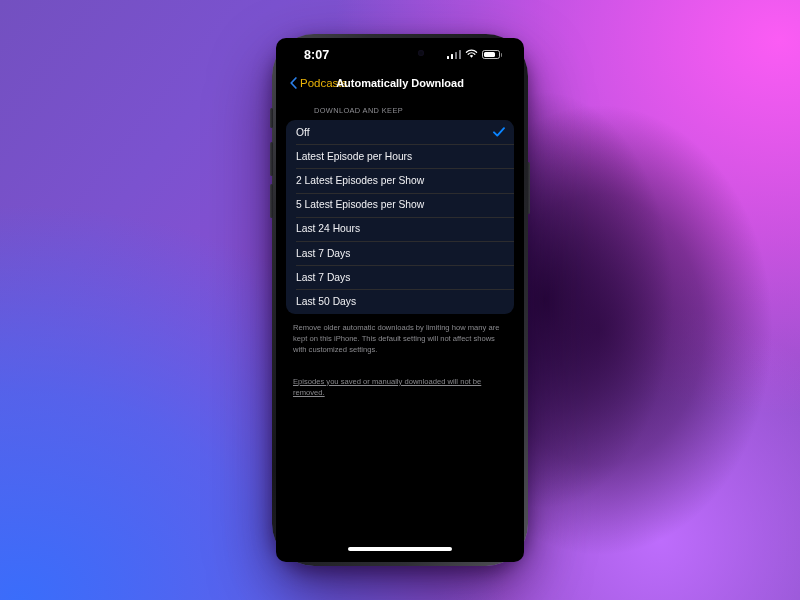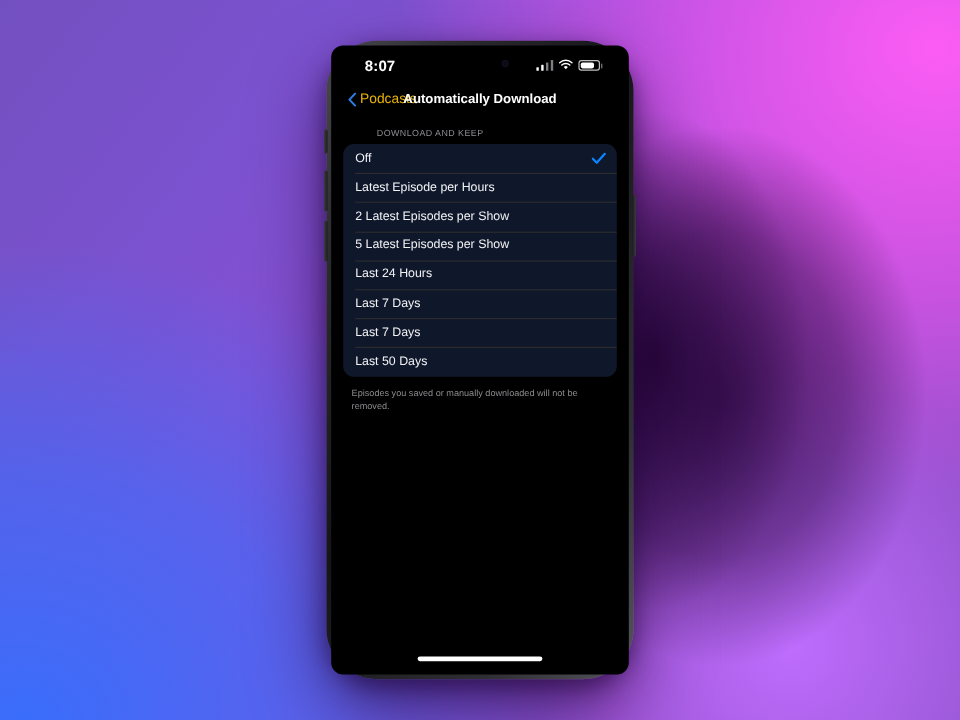--- a/index.html
+++ b/index.html
@@ -190,21 +190,21 @@
   .option-row.selected .checkmark{ display:block; }
 
   #footer-note{
     padding:8px 7px 0 7px;
   }
   #footer-note p{
     color:#8a8a8e;
     font-size:7.6px;
     line-height:1.5;
   }
-  #footer-note p + p{ margin-top:10px; }
+  #footer-note p + p{ margin-top:20px;text-decoration:underline; }
 
   
   #home-indicator{
     position:absolute;
     left:50%; transform:translateX(-50%);
     bottom:9px;
     width:104px; height:3.6px;
     border-radius:3px;
     background:#fff;
   }
@@ -288,20 +288,21 @@
               </div>
               <div class="option-row">
                 <span class="option-label">Last 7 Days</span>
               </div>
               <div class="option-row">
                 <span class="option-label">Last 50 Days</span>
               </div>
             </div>
 
           <div id="footer-note">
+            <p>Remove older automatic downloads by limiting how many are kept on this iPhone. This default setting will not affect shows with customized settings.</p>
             <p>Episodes you saved or manually downloaded will not be removed.</p>
           </div>
 
         </div>
 
         <div id="home-indicator"></div>
 
       </div>
     </div>
   </div>

